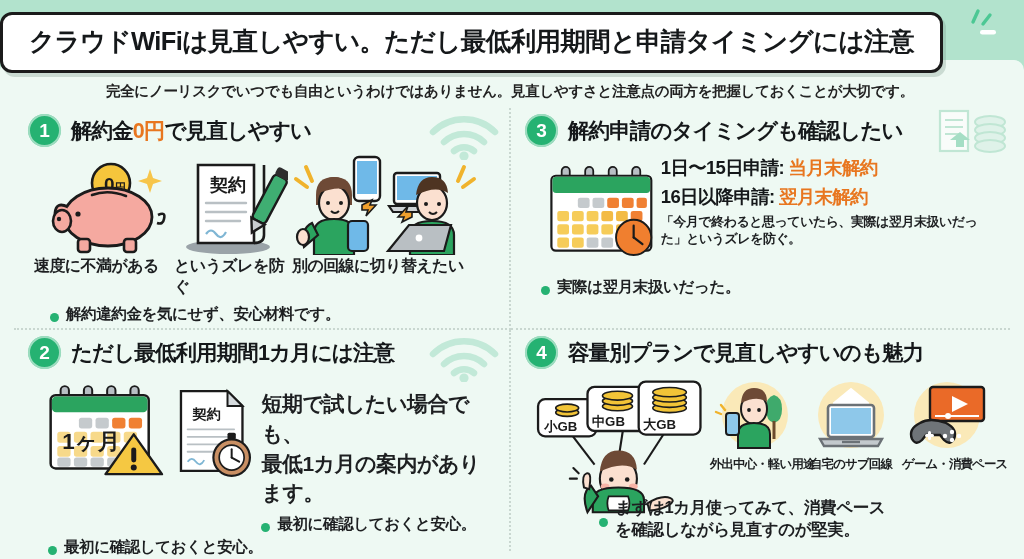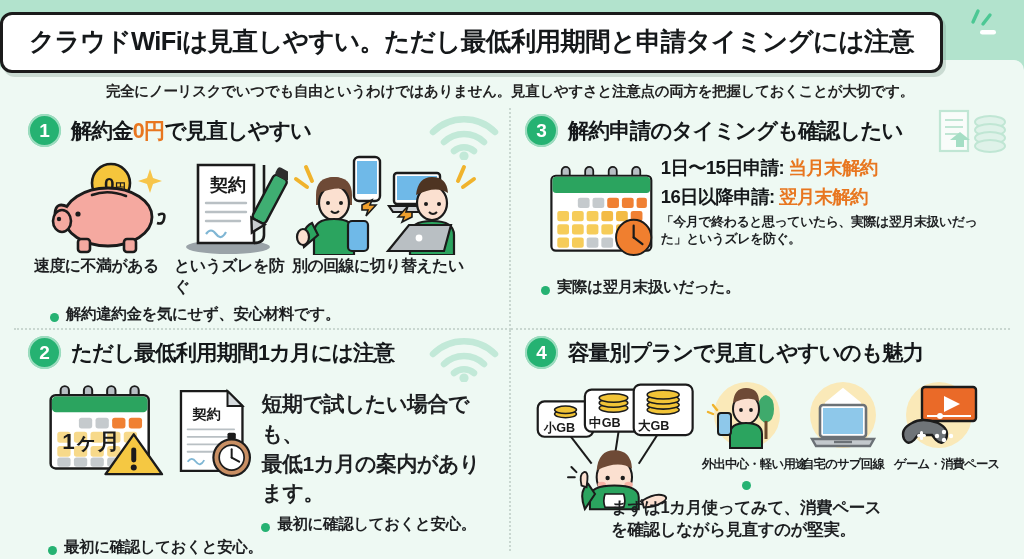--- a/index.html
+++ b/index.html
@@ -94,25 +94,25 @@
   .p3-bullet { margin: 4px 0 0 16px; }
 
   
   .p2-body { display: flex; align-items: flex-start; gap: 4px; margin: 6px 0 0 16px; }
   .p2-text { padding-top: 14px; }
   .p2-lead { font-size: 21px; font-weight: bold; color: #1d1f21; letter-spacing: -0.5px; line-height: 1.42; }
   .p2-bullet { margin-top: 6px; }
   .p2-foot { margin: 2px 0 0 20px; }
 
   
-  .p4-body { display: flex; gap: 6px; margin: 2px 12px 0 6px; }
+  .p4-body { display: flex; gap: 6px; margin: 2px 4px 0 6px; }
   .p4-icons { display: flex; gap: 6px; padding-top: 10px; }
   .p4-ico { width: 90px; text-align: center; }
   .p4-ico .cap { font-size: 12.4px; font-weight: bold; color: #1d1f21; letter-spacing: -0.8px; margin-top: 1px; display: block; white-space: nowrap; }
-  .p4-bullet { position: absolute; left: 100px; bottom: 10px; flex-direction: column; }
+  .p4-bullet { position: absolute; left: 88px; bottom: 10px; }
   .p4-bullet .btxt { font-size: 16.5px; }
 </style>
 </head>
 <body>
 
 <div class="bg-top"></div>
 <div class="bg-body"></div>
 
 <svg class="sparkles" viewBox="0 0 44 40">
   <g stroke="#4cc894" stroke-width="3.4" stroke-linecap="round">

